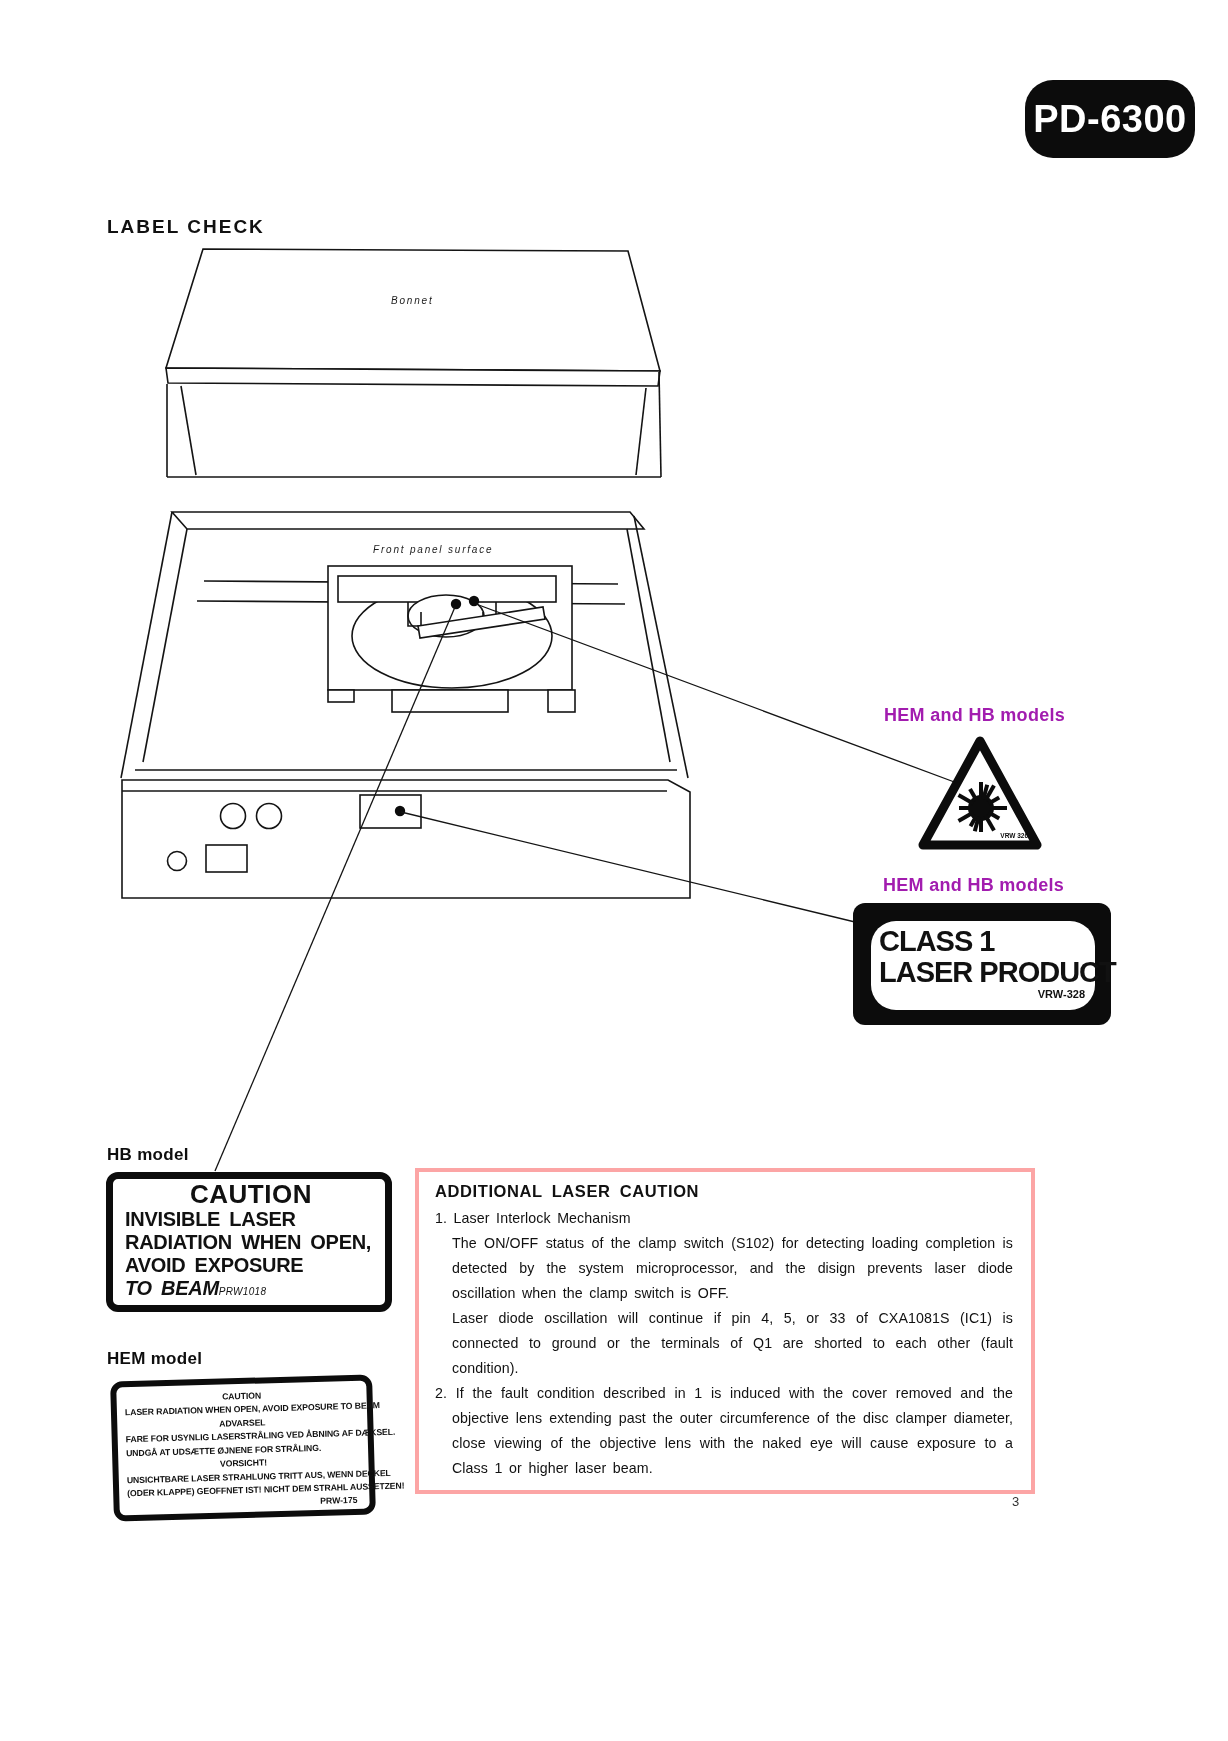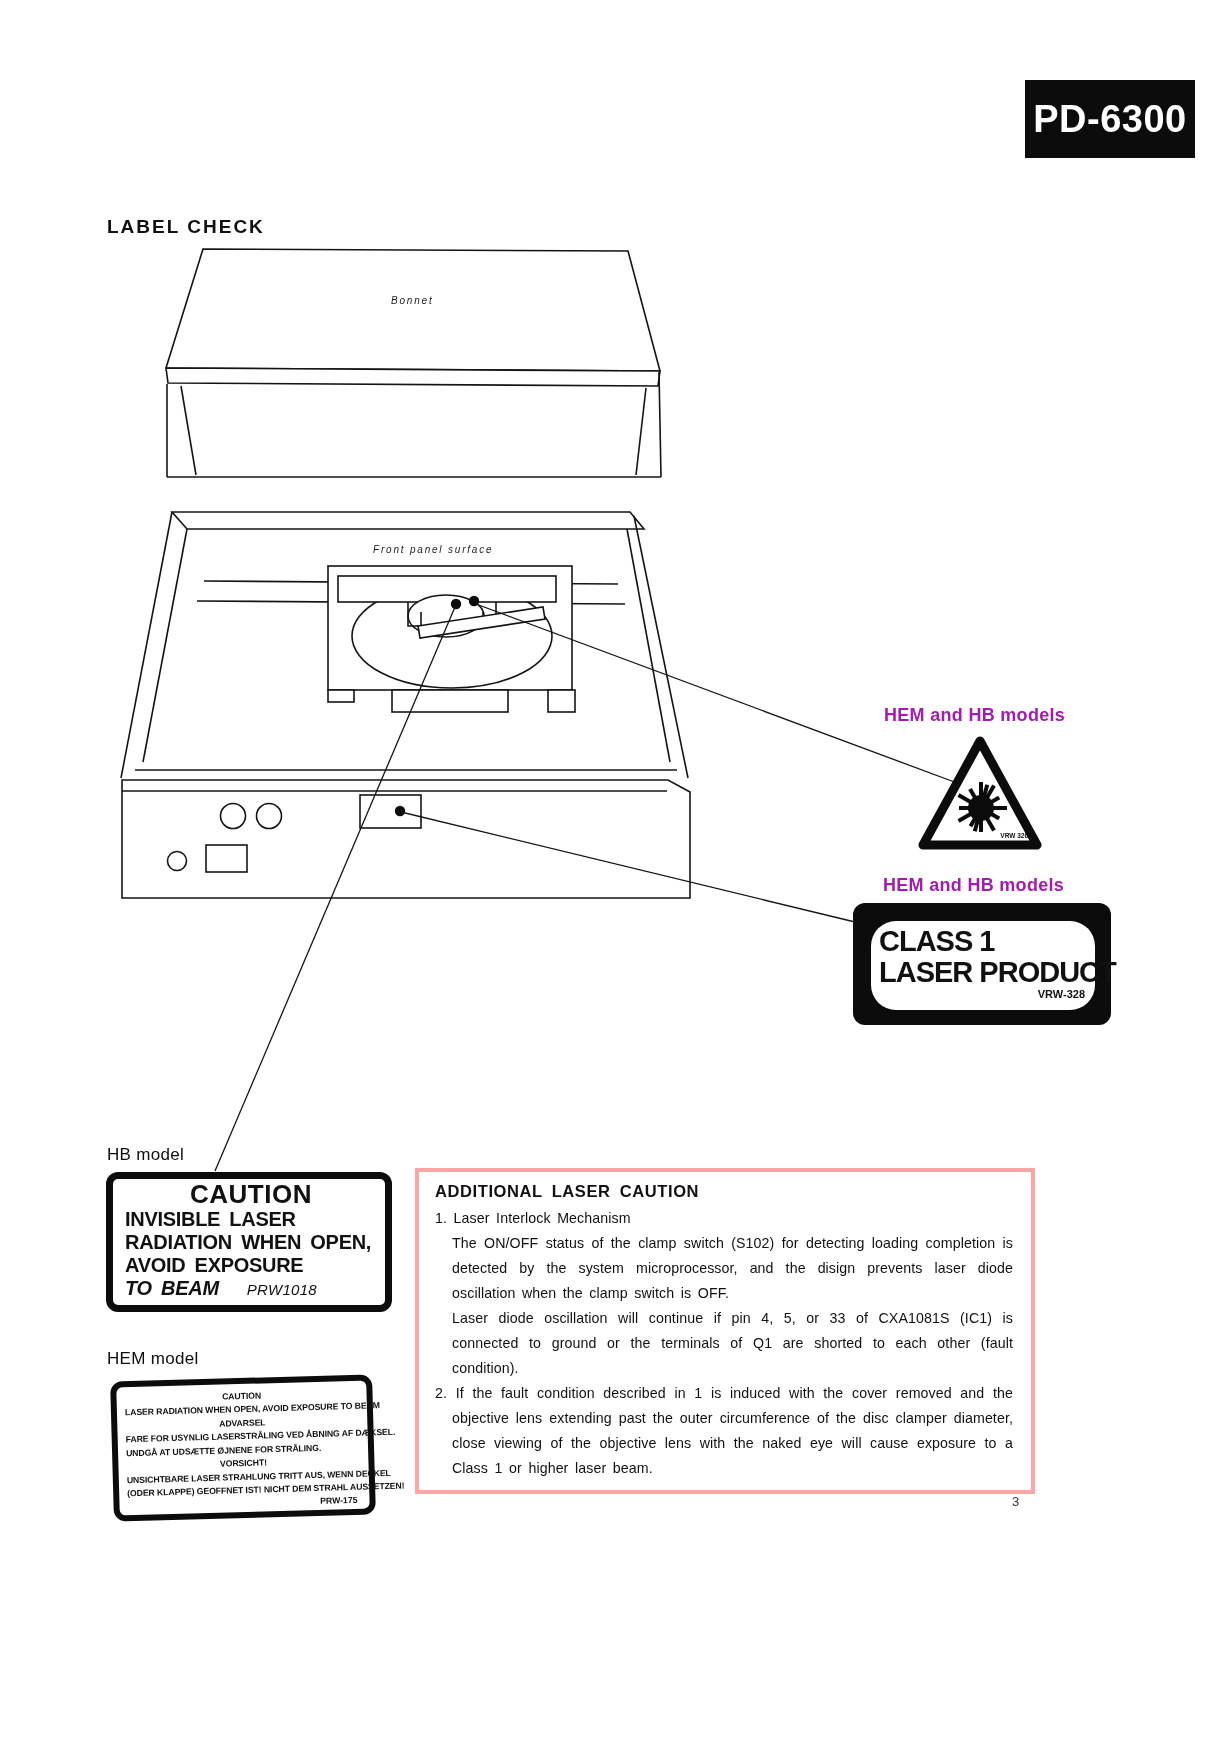--- a/index.html
+++ b/index.html
@@ -9,27 +9,27 @@
     font-family:"Liberation Sans", sans-serif;
     overflow:hidden;
   }
   .abs{position:absolute;}
   svg{position:absolute;left:0;top:0;}
 
   .model-badge{
     left:1025px;top:80px;width:170px;height:78px;
     background:#0c0c0c;color:#fff;
     display:flex;align-items:center;justify-content:center;
-    font-size:38px;font-weight:bold;letter-spacing:.5px;
+    font-size:38px;font-weight:bold;letter-spacing:.5px;border-radius:28px;
   }
   .page-title{left:107px;top:216px;font-size:19px;font-weight:bold;letter-spacing:2px;}
 
   .draw-label{font-size:10px;color:#1c1c1c;letter-spacing:1.8px;font-style:italic;}
   .callout{font-size:18px;font-weight:bold;letter-spacing:.3px;color:#a21caf;}
-  .model-callout{font-size:17px;font-weight:normal;letter-spacing:.3px;color:#0e0e0e;}
+  .model-callout{font-size:17px;font-weight:bold;letter-spacing:.3px;color:#0e0e0e;}
 
   
   .class1-box{
     left:853px;top:903px;width:258px;height:122px;
     background:#0c0c0c;border-radius:12px;box-sizing:border-box;
     padding:18px 16px 15px 18px;
   }
   .class1-inner{
     background:#fff;width:100%;height:100%;box-sizing:border-box;
     padding:5px 6px 2px 8px;
@@ -42,21 +42,21 @@
 
   
   .hb-box{
     left:106px;top:1172px;width:286px;height:140px;box-sizing:border-box;
     border:7px solid #0c0c0c;border-radius:12px;background:#fff;
     padding:2px 8px 2px 12px;
   }
   .hb-title{text-align:center;font-size:26px;font-weight:bold;letter-spacing:.5px;line-height:1.05;}
   .hb-line{font-size:20px;font-weight:bold;line-height:1.14;word-spacing:4px;letter-spacing:-.3px;white-space:nowrap;}
   .hb-lastrow{display:flex;align-items:baseline;justify-content:flex-start;font-style:italic;}
-  .hb-code{font-size:15px;font-weight:normal;letter-spacing:.3px;margin-left:28px;}
+  .hb-code{font-size:10px;font-weight:normal;letter-spacing:.3px;}
 
   
   .hem-box{
     left:112px;top:1378px;width:262px;height:140px;box-sizing:border-box;
     border:6px solid #0c0c0c;border-radius:12px;background:#fff;
     padding:6px 8px 2px 8px;transform:rotate(-1.6deg);
   }
   .hem-line{font-size:8.7px;font-weight:bold;line-height:1.55;letter-spacing:-.1px;white-space:nowrap;}
   .hem-center{text-align:center;}
   .hem-left{text-align:left;}

